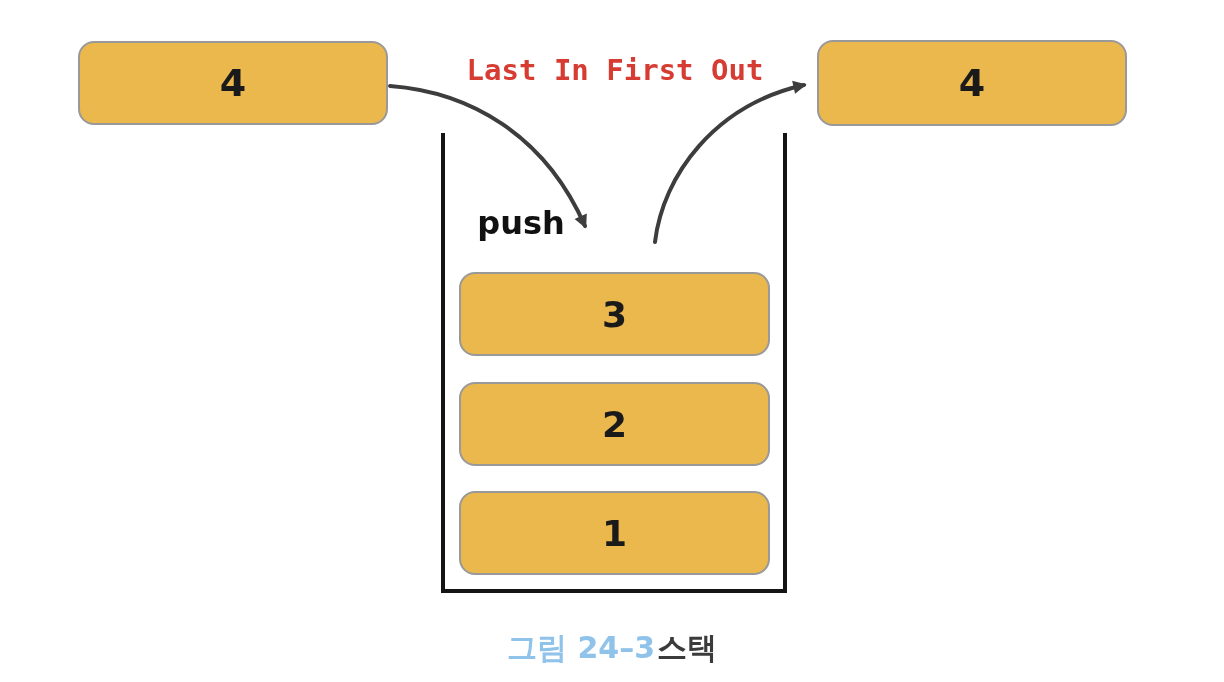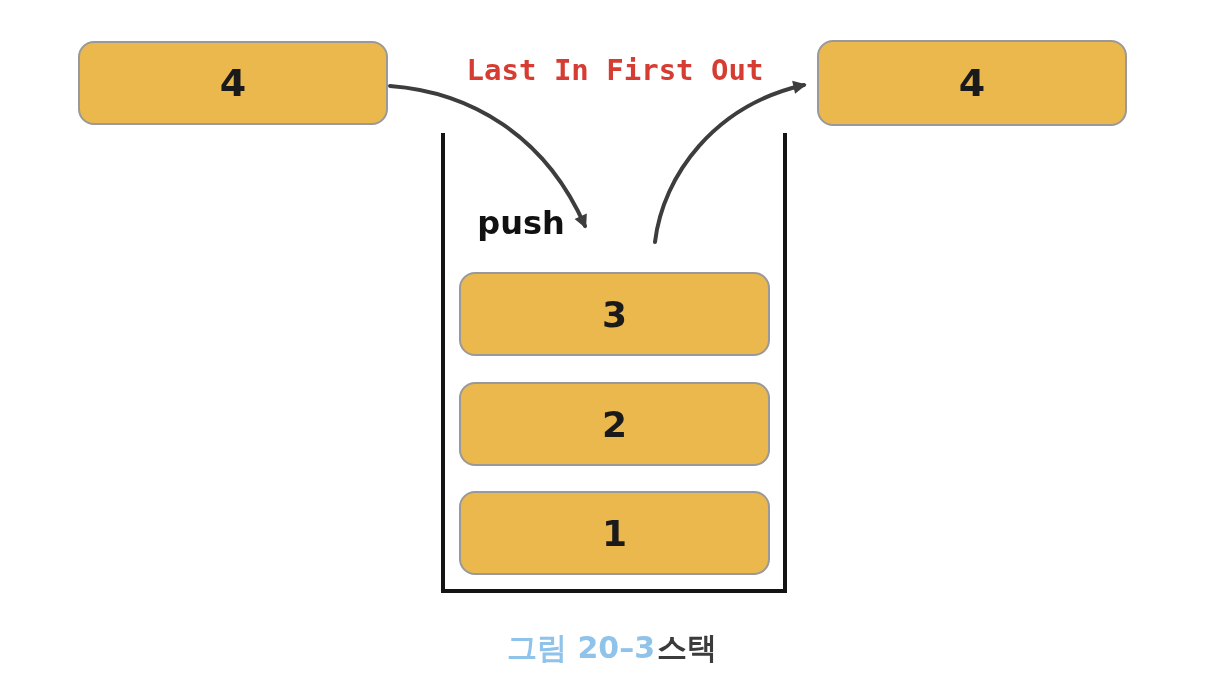--- a/index.html
+++ b/index.html
@@ -148,16 +148,16 @@
     </div>
     <div class="stack-item item-1">
       <span class="value">2</span>
     </div>
     <div class="stack-item item-2">
       <span class="value">1</span>
     </div>
   </div>
 
   <div class="figure-caption">
-    <span class="fig-label">그림 20–3</span><span class="fig-title">스택</span>
+    <span class="fig-label">그림 24–3</span><span class="fig-title">스택</span>
   </div>
 
 </div>
 
 </body></html>

